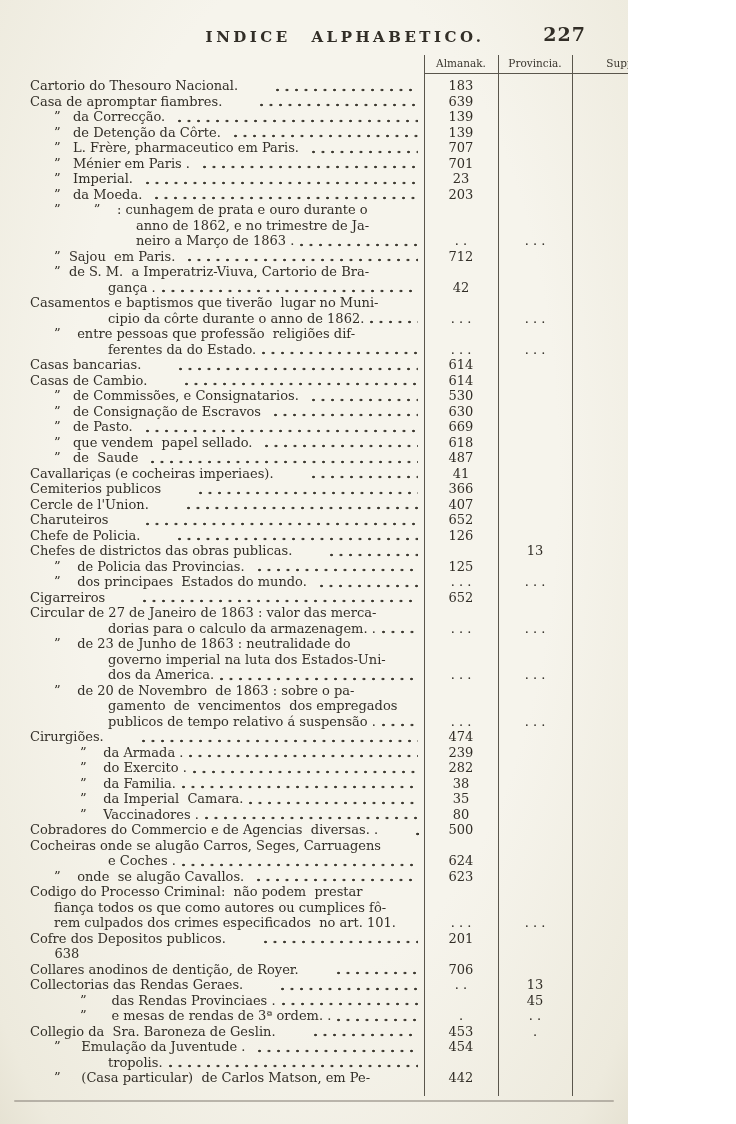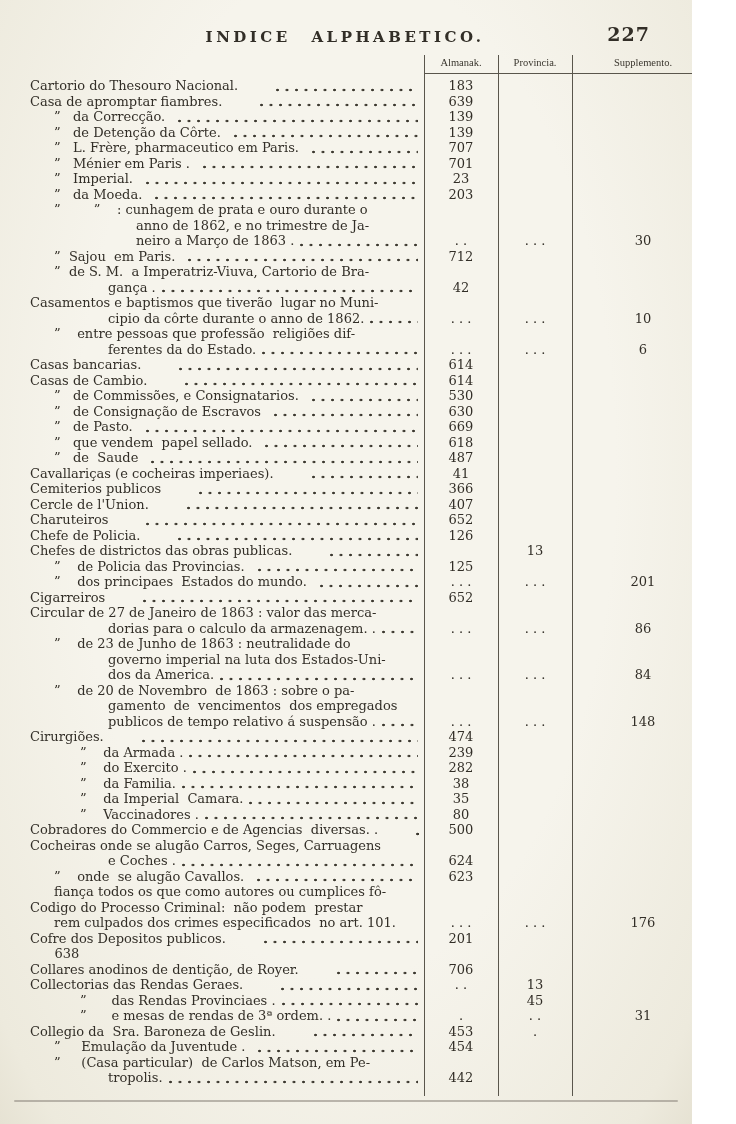--- a/index.html
+++ b/index.html
@@ -1,31 +1,31 @@
 <!DOCTYPE html>
 <html><head>
 <meta charset="utf-8">
 <style>
   * { margin:0; padding:0; box-sizing:border-box; }
   html,body { width:736px; height:1124px; }
   body { font-family:"DejaVu Serif", serif; }
   .page {
-    position:relative; width:692px; height:1124px; overflow:hidden;
+    position:relative; width:628px; height:1124px; overflow:hidden;
     background: radial-gradient(ellipse at 50% 42%, #f6f4ec 55%, #edeadd 92%, #e6e2d3 100%);
     color:#322e27;
   }
   .header-title {
     position:absolute; top:28px; left:0; width:690px; text-align:center;
     font-weight:bold; font-size:15px; letter-spacing:3.5px; word-spacing:12px;
   }
   .page-number {
     position:absolute; top:23px; right:42px;
     font-weight:bold; font-size:19px; letter-spacing:1px;
   }
-  .colhead { position:absolute; top:57px; font-size:10.5px; color:#3a362e;font-family:Liberation Serif, serif; }
+  .colhead { position:absolute; top:57px; font-size:10.5px; color:#3a362e; }
   .ch-alm  { left:424px; width:74px;  text-align:center; }
   .ch-prov { left:498px; width:74px;  text-align:center; }
   .ch-supp { left:572px; width:142px; text-align:center; }
   .vrule { position:absolute; top:55px; width:1px; height:1041px; background:#5a564c; }
   .vr1 { left:424px; } .vr2 { left:498px; } .vr3 { left:572px; }
   .hrule { position:absolute; top:73px; left:424px; width:290px; height:1px; background:#5a564c; }
   .rows { position:absolute; top:78px; left:0; width:736px; padding-left:30px; }
   .row { display:flex; align-items:flex-end; }
   .txt { width:394px; }
   .line { display:flex; line-height:15.5px; font-size:13px; }
@@ -543,25 +543,25 @@
             <span class="t">”    onde  se alugão Cavallos.</span>
             <span class="lead"></span>
           </div>
         </div>
     <div class="cell c-alm">623</div>
     <div class="cell c-prov"></div>
     <div class="cell c-supp"></div>
   </div>
       <div class="row">
     <div class="txt">
+          <div class="line ind0">
+            <span class="t">Codigo do Processo Criminal:  não podem  prestar</span>
+          </div>
           <div class="line ind1">
             <span class="t">fiança todos os que como autores ou cumplices fô-</span>
-          </div>
-          <div class="line ind0">
-            <span class="t">Codigo do Processo Criminal:  não podem  prestar</span>
           </div>
           <div class="line ind1">
             <span class="t">rem culpados dos crimes especificados  no art. 101.</span>
           </div>
         </div>
     <div class="cell c-alm">. . .</div>
     <div class="cell c-prov">. . .</div>
     <div class="cell c-supp">176</div>
   </div>
       <div class="row">
@@ -641,26 +641,26 @@
             <span class="t">”     Emulação da Juventude .</span>
             <span class="lead"></span>
           </div>
         </div>
     <div class="cell c-alm">454</div>
     <div class="cell c-prov"></div>
     <div class="cell c-supp"></div>
   </div>
       <div class="row">
     <div class="txt">
+          <div class="line ind3">
+            <span class="t">tropolis.</span>
+            <span class="lead"></span>
+          </div>
           <div class="line ind1">
             <span class="t">”     (Casa particular)  de Carlos Matson, em Pe-</span>
-          </div>
-          <div class="line ind3">
-            <span class="t">tropolis.</span>
-            <span class="lead"></span>
           </div>
         </div>
     <div class="cell c-alm">442</div>
     <div class="cell c-prov"></div>
     <div class="cell c-supp"></div>
   </div>
     </div>
 
   <div class="scanline"></div>
 </div>

